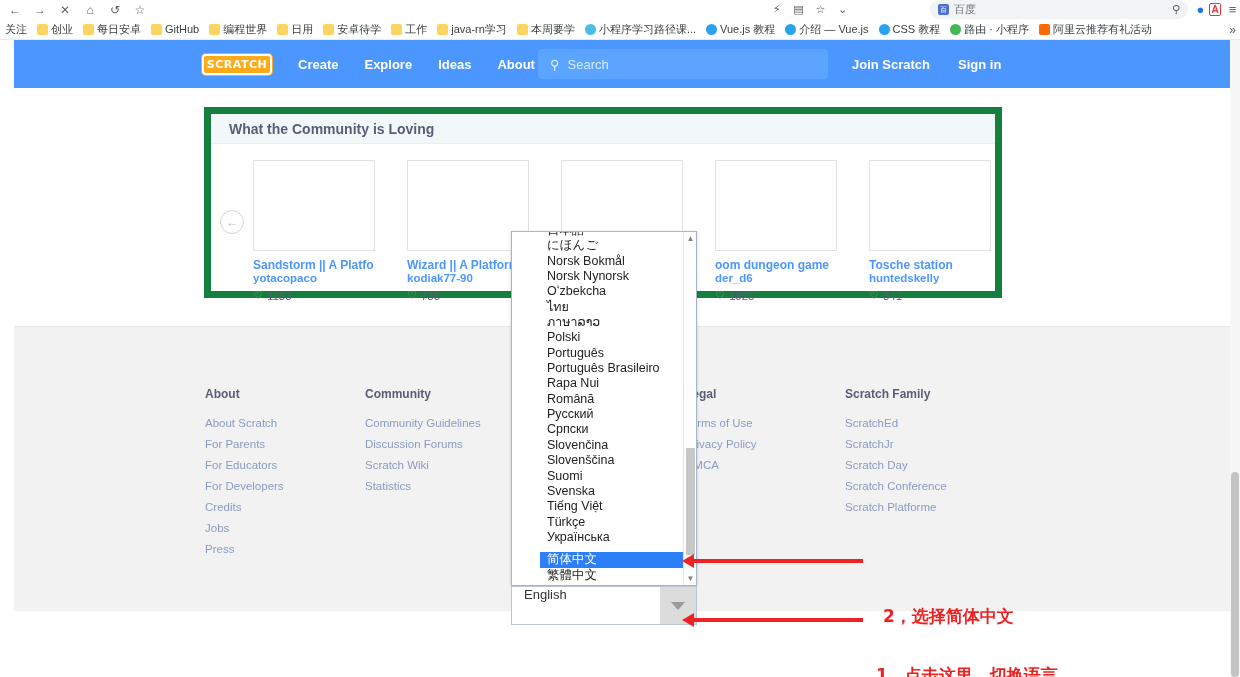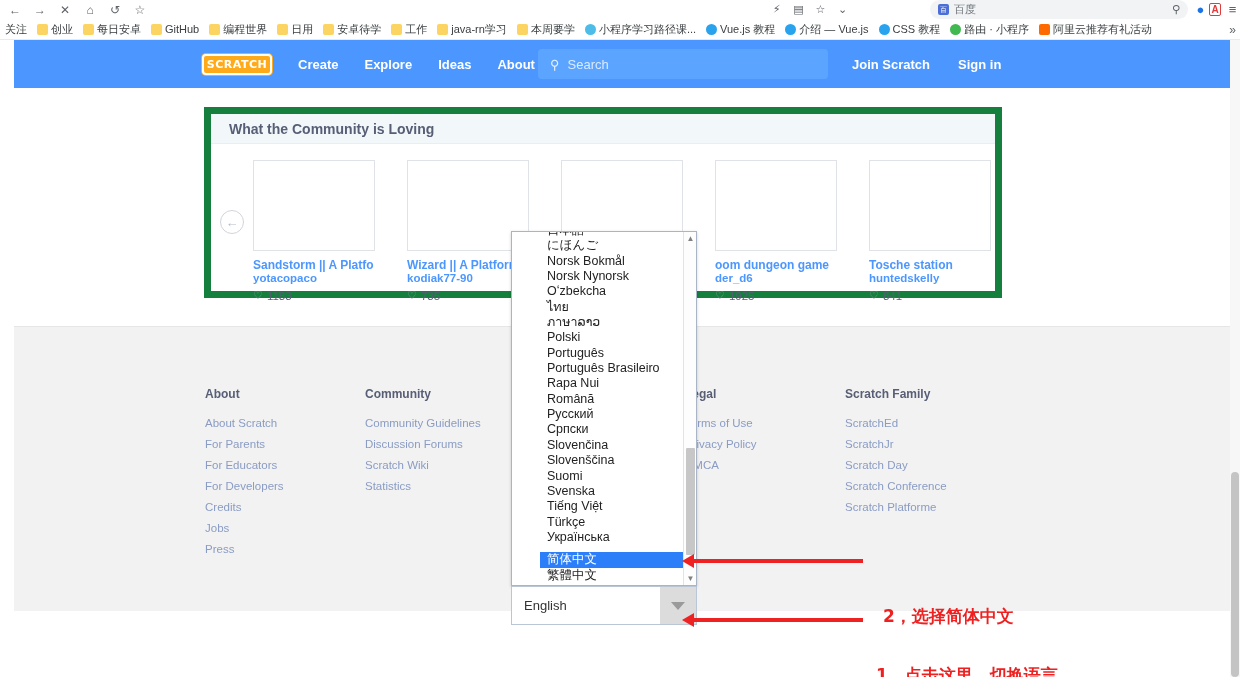--- a/index.html
+++ b/index.html
@@ -145,21 +145,21 @@
   }
   .lang-scroll .up { top: 0; }
   .lang-scroll .dn { bottom: 0; }
   .lang-scroll .thumbbar {
     position: absolute; left: 2px; top: 216px; width: 9px; height: 107px;
     background: #c7c7c7; border-radius: 1px;
   }
   .lang-select {
     position: absolute; left: 0; top: 395px; width: 186px; height: 39px;
     background: #fff; border: 1px solid #b9c6d6;
-    display: flex; align-items: center; cursor: pointer;
+    display: flex; align-items: flex-start; cursor: pointer;
   }
   .lang-select .val { flex: 1; padding-left: 12px; font-size: 13px; color: #333; }
   .lang-select .btn {
     width: 36px; height: 100%; background: #dcdcdc;
     display: flex; align-items: center; justify-content: center;
   }
   .lang-select .btn i {
     width: 0; height: 0; border-left: 7px solid transparent; border-right: 7px solid transparent;
     border-top: 8px solid #9a9a9a; display: block;
   }

